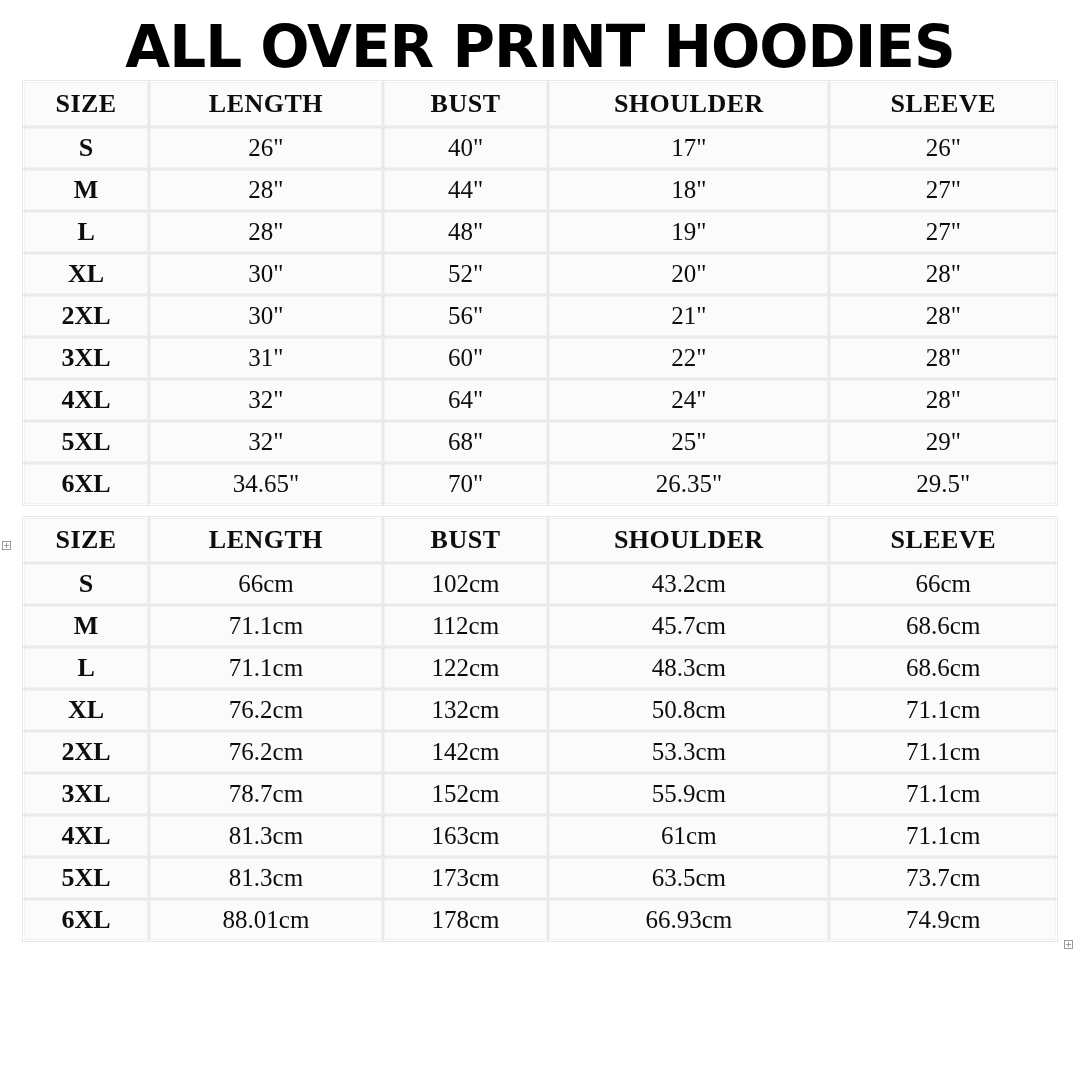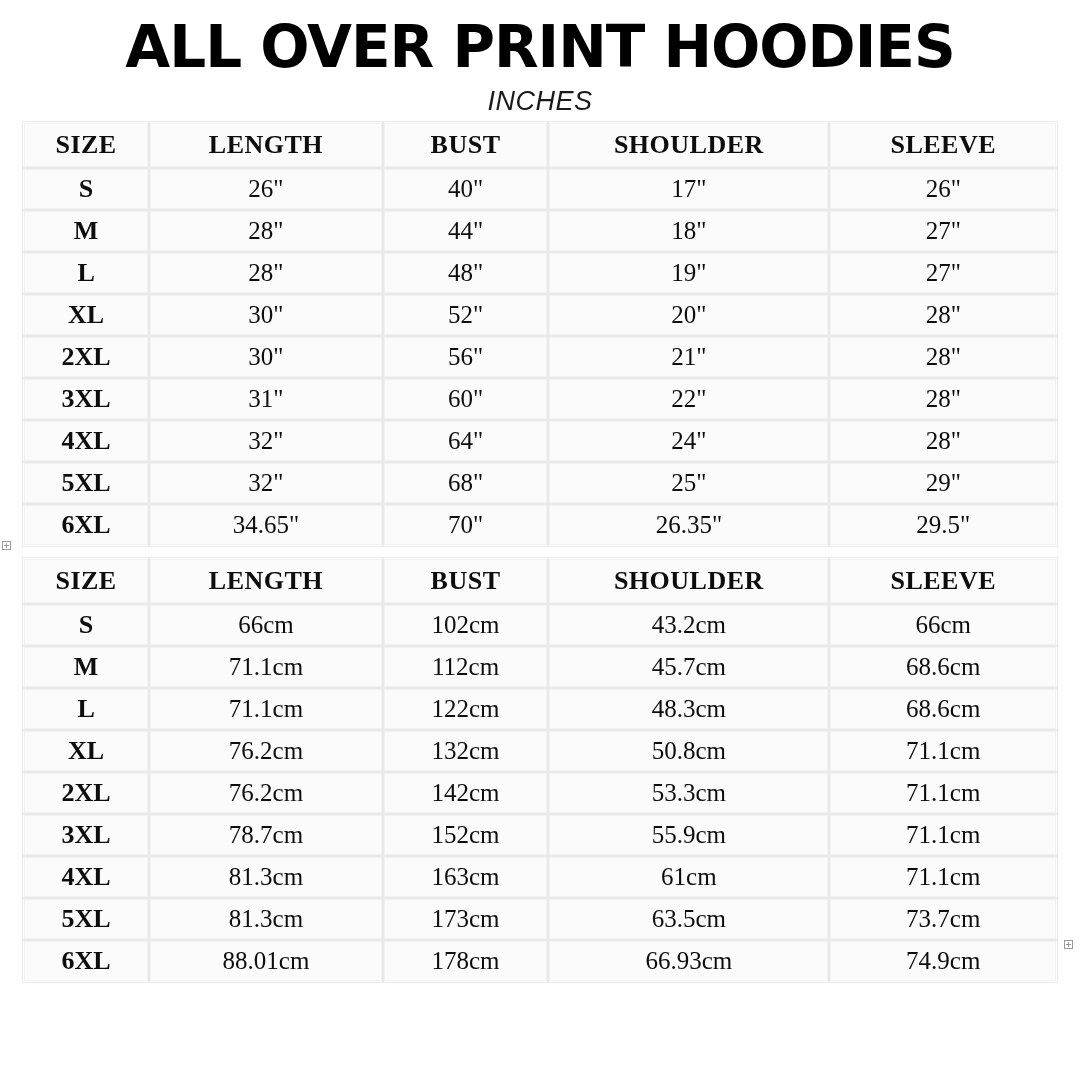--- a/index.html
+++ b/index.html
@@ -119,21 +119,20 @@
     background: #9a9a9a;
   }
 </style>
 </head>
 <body>
 
 <div class="page">
 
   <h1 class="title">ALL OVER PRINT HOODIES</h1>
 
-  <div class="unit-label">INCHES</div>
   <div class="table-wrap">
     <table class="size-table">
       <colgroup>
         <col class="c-size">
           <col class="c-length">
           <col class="c-bust">
           <col class="c-shoulder">
           <col class="c-sleeve">
       </colgroup>
       <thead>

